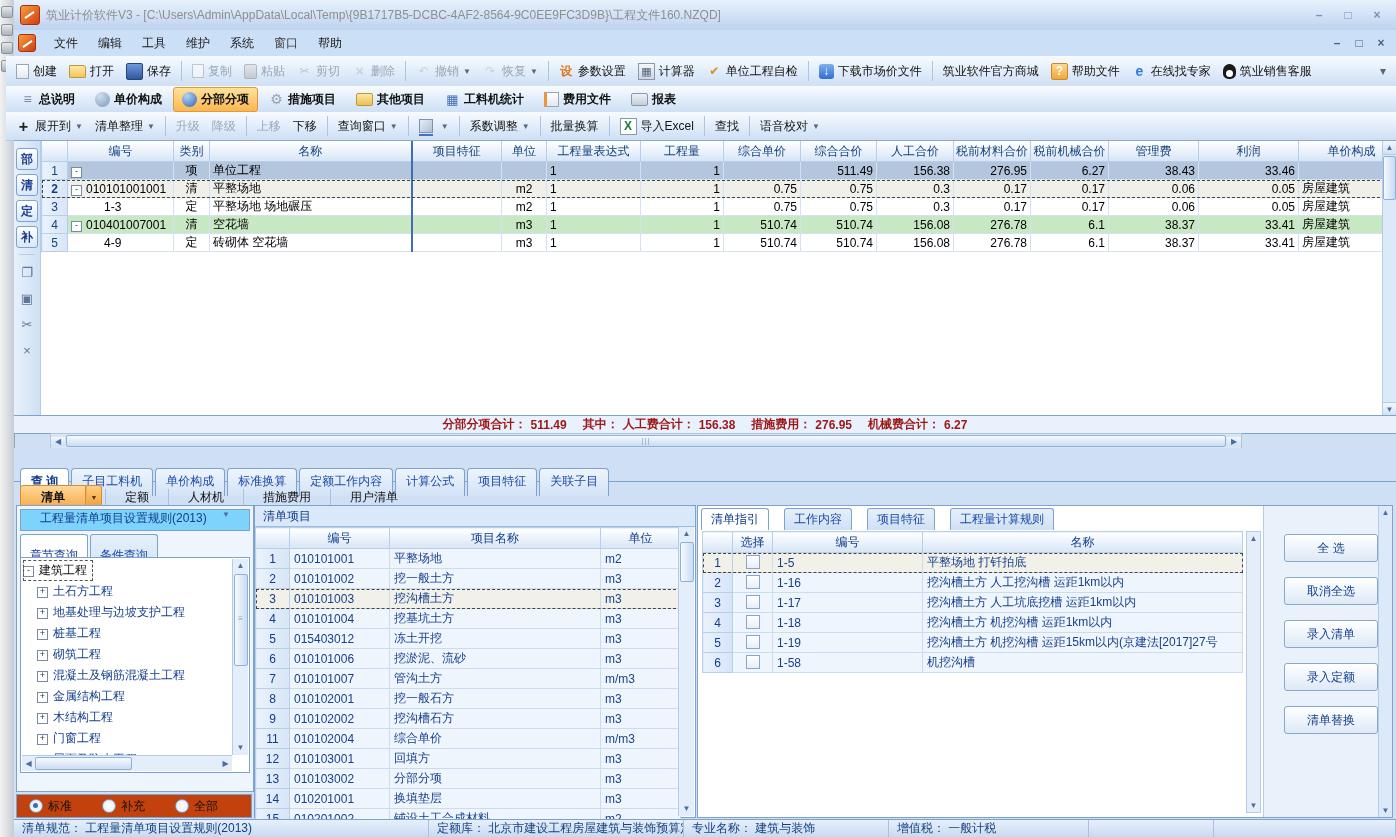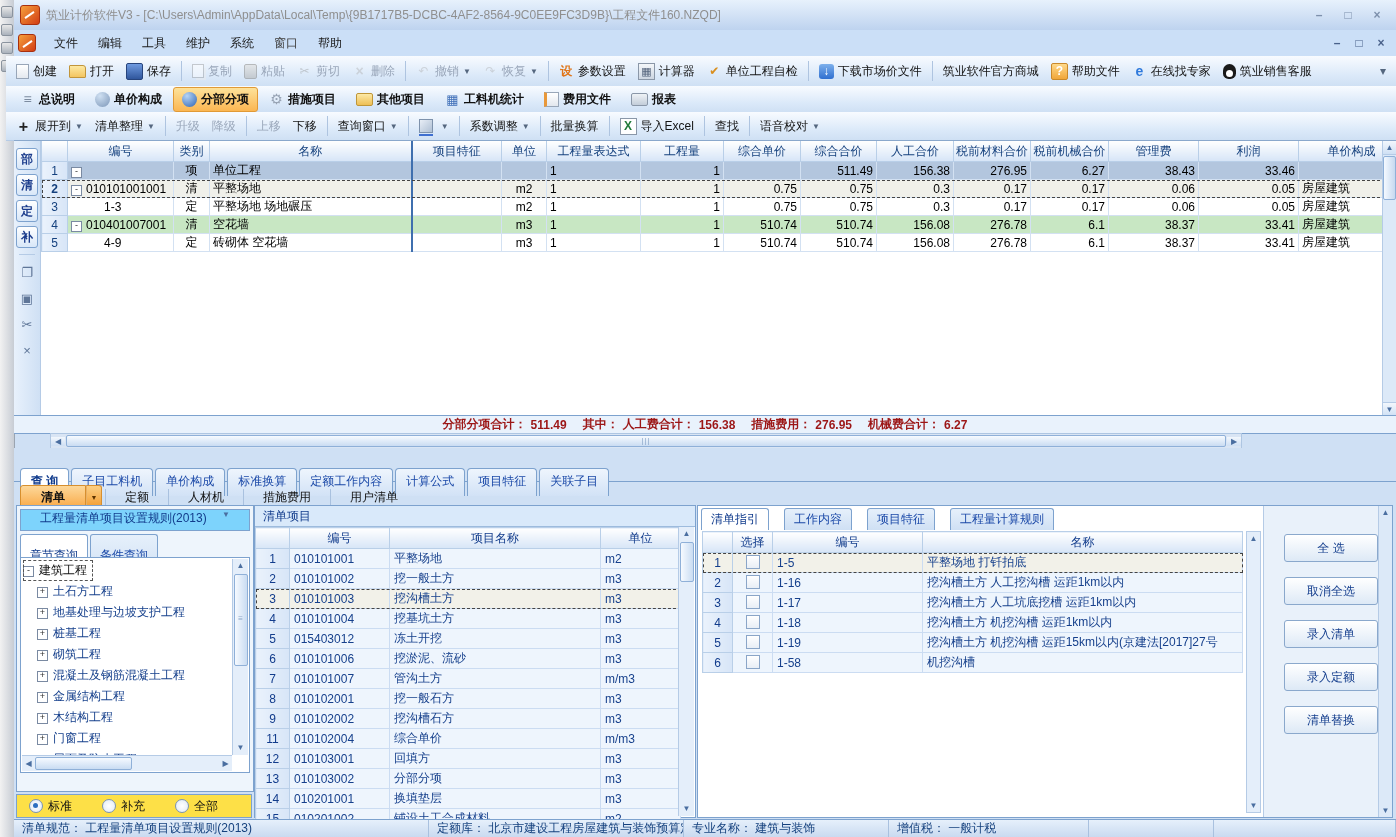--- a/index.html
+++ b/index.html
@@ -121,21 +121,21 @@
   .tree-row.root{color:#111;outline:1px dashed #555;outline-offset:-1px;display:inline-block;padding-right:6px}
   .tree-child{padding-left:14px}
   .texp{display:inline-block;width:9px;height:9px;border:1px solid #7a8aa2;background:#fff;color:#333;font-size:9px;line-height:7px;text-align:center;margin-right:5px;vertical-align:1px}
   .tree-vscroll{position:absolute;right:1px;top:1px;bottom:17px;width:15px;background:#e4eefa;border-left:1px solid #b5cbe6;display:flex;flex-direction:column;align-items:center}
   .tree-vscroll .arr{font-size:8px;color:#4a6ea0;height:14px;line-height:14px}
   .tree-vscroll .thumb{width:12px;height:90px;background:linear-gradient(90deg,#f6faff,#c9dcf2);border:1px solid #8fb0d8;border-radius:2px;margin:1px 0;color:#8aa5c8;font-size:8px;text-align:center;line-height:88px}
   .tree-vscroll .arr.b{margin-top:auto}
   .tree-hscroll{position:absolute;left:1px;right:17px;bottom:1px;height:15px;background:#e4eefa;border-top:1px solid #b5cbe6;display:flex;align-items:center}
   .tree-hscroll .harr{width:13px;font-size:8px;color:#4a6ea0;text-align:center}
   .tree-hscroll .thumb{width:95px;height:11px;background:linear-gradient(#f6faff,#c9dcf2);border:1px solid #8fb0d8;border-radius:2px}
-  #radio-panel{position:absolute;left:2px;top:346px;width:236px;height:24px;border:1px solid #7da2ce;background:#fde047;display:flex;align-items:center;gap:30px;padding:0 12px;box-sizing:border-box}
+  #radio-panel{position:absolute;left:2px;top:346px;width:236px;height:24px;border:1px solid #7da2ce;background:#c2410c;display:flex;align-items:center;gap:30px;padding:0 12px;box-sizing:border-box}
   .radio{display:flex;align-items:center;gap:5px;color:#111}
   .rdot{width:12px;height:12px;border-radius:50%;border:1px solid #7a93b5;background:radial-gradient(#fff,#dfe9f4);position:relative}
   .radio.checked .rdot::after{content:"";position:absolute;left:3px;top:3px;width:5px;height:5px;background:#2e6fc0;border-radius:50%}
   
   #mid-panel{position:absolute;left:240px;top:57px;width:442px;height:313px;background:#fff;border:1px solid #7da2ce;box-sizing:border-box}
   #mid-title{height:20px;line-height:20px;background:#d9e9fa;color:#123c8c;padding:0 8px;border-bottom:1px solid #9dbbdd}
   .dtable{border-collapse:collapse;table-layout:fixed}
   .dtable th{height:20px;background:linear-gradient(#fff,#d7e5f7);border:1px solid #b9cfe8;color:#123c8c;font-weight:normal;padding:0 2px;overflow:hidden;white-space:nowrap}
   .dtable td{height:19px;border:1px solid #cbdcf2;padding:0 4px;overflow:hidden;white-space:nowrap;color:#16408c;background:#eef5fd}
   .dtable td.rn{background:linear-gradient(90deg,#eaf2fc,#d7e5f7);border-color:#b9cfe8;text-align:center;color:#123c8c}

